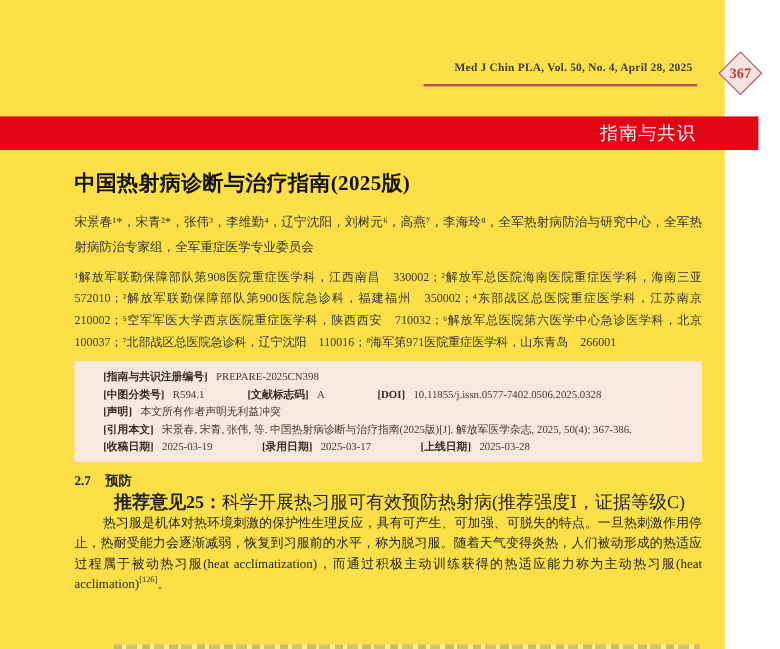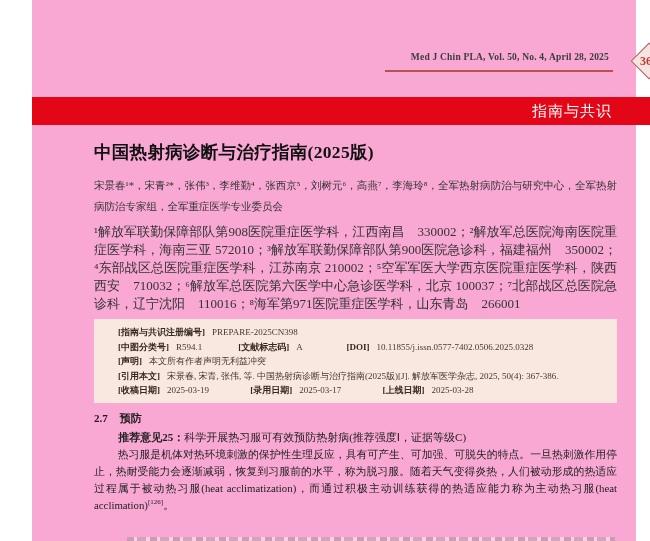--- a/index.html
+++ b/index.html
@@ -3,21 +3,21 @@
 <meta charset="utf-8">
 <style>
   * { box-sizing: border-box; }
   html,body { margin:0; padding:0; }
   body {
     width:650px; height:541px; overflow:hidden;
     background:#ffffff;
     font-family:"Liberation Serif","DejaVu Serif",serif;
     color:#262626;
   }
-  .page { position:relative; width:604px; height:541px; background:#f9a8d4;margin-left:32px; }
+  .page { position:relative; width:604px; height:541px; background:#fde047; }
 
   
   .journal-line {
     position:absolute; top:52px; left:0; width:577px;
     text-align:right; font-size:9.5px; color:#3c3c3c; letter-spacing:.2px;
     font-weight:bold;
   }
   .header-rule {
     position:absolute; top:70px; left:353px; width:228px; height:1.5px;
     background:#b95151;
@@ -49,39 +49,39 @@
   .title {
     margin:15px 0 0 0;
     font-size:17.5px; font-weight:bold; color:#111; letter-spacing:.3px;
   }
   .authors {
     margin:11px 0 0 0;
     font-size:10.5px; line-height:21px; color:#333; text-align:justify;
   }
   .affiliations {
     margin:6px 0 0 0;
-    font-size:13px; line-height:18px; color:#333; text-align:justify;
+    font-size:10px; line-height:18px; color:#333; text-align:justify;
   }
 
   
   .meta-box {
     margin:6px 0 0 0; background:#f9e8df;
     padding:6px 10px 5px 24px;
     font-size:9px; line-height:14.5px; color:#45362f;
   }
   .meta-box b { color:#37291f; margin-right:7px; font-weight:bold; }
   .meta-pair { display:inline-block; white-space:nowrap; }
   .mp-clc  { width:118px; }
   .mp-doc  { width:106px; }
   .mp-date { width:130px; }
 
   
   .section-heading { margin:8px 0 0 0; font-size:11px; font-weight:bold; color:#1c1c1c; }
   .section-heading .num { margin-right:12px; }
-  .rec  { margin:3px 0 0 0; font-size:11px; line-height:17px; text-indent:2.2em; color:#222;font-family:Liberation Serif, serif; }
+  .rec  { margin:3px 0 0 0; font-size:15px; line-height:17px; text-indent:2.2em; color:#222; }
   .para { margin:0; font-size:10.8px; line-height:17px; text-indent:2.2em; text-align:justify; color:#222; }
   sup { font-size:7px; line-height:0; vertical-align:super; }
   .redbox { border:1.6px solid #d42020; padding:0 1px; margin:0 1px; }
 
   
   .partial-line {
     position:absolute; top:537px; left:95px; width:488px; height:4px;
     background:repeating-linear-gradient(90deg,
       #8e8e8e 0 7px, #ffffff 7px 10px,
       #a0a0a0 10px 19px, #ffffff 19px 23px);
@@ -100,21 +100,21 @@
   </div>
 
   <div class="banner">
     <span>指南与共识</span>
   </div>
 
   <div class="content">
 
     <h1 class="title">中国热射病诊断与治疗指南(2025版)</h1>
 
-    <p class="authors">宋景春¹*，宋青²*，张伟³，李维勤⁴，张西京⁵，刘树元⁶，高燕⁷，李海玲⁸，全军热射病防治与研究中心，全军热射病防治专家组，全军重症医学专业委员会</p>
+    <p class="authors">宋景春¹*，宋青²*，张伟³，李维勤⁴，辽宁沈阳，刘树元⁶，高燕⁷，李海玲⁸，全军热射病防治与研究中心，全军热射病防治专家组，全军重症医学专业委员会</p>
 
     <p class="affiliations">¹解放军联勤保障部队第908医院重症医学科，江西南昌　330002；²解放军总医院海南医院重症医学科，海南三亚 572010；³解放军联勤保障部队第900医院急诊科，福建福州　350002；⁴东部战区总医院重症医学科，江苏南京 210002；⁵空军军医大学西京医院重症医学科，陕西西安　710032；⁶解放军总医院第六医学中心急诊医学科，北京 100037；⁷北部战区总医院急诊科，辽宁沈阳　110016；⁸海军第971医院重症医学科，山东青岛　266001</p>
 
     <div class="meta-box">
       <div class="meta-line">
         <b>[指南与共识注册编号]</b><span>PREPARE-2025CN398</span>
       </div>
       <div class="meta-line">
         <span class="meta-pair mp-clc">
           <b>[中图分类号]</b><span>R594.1</span>

